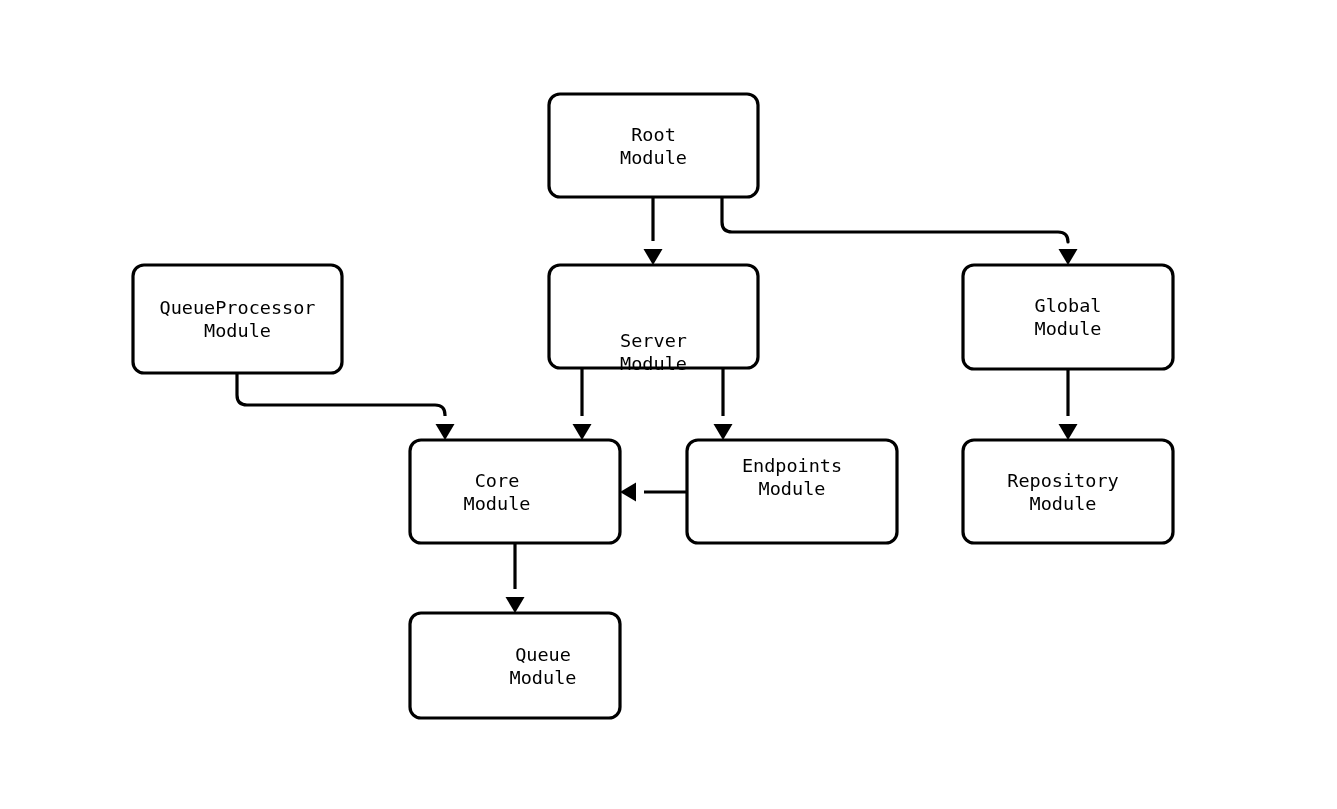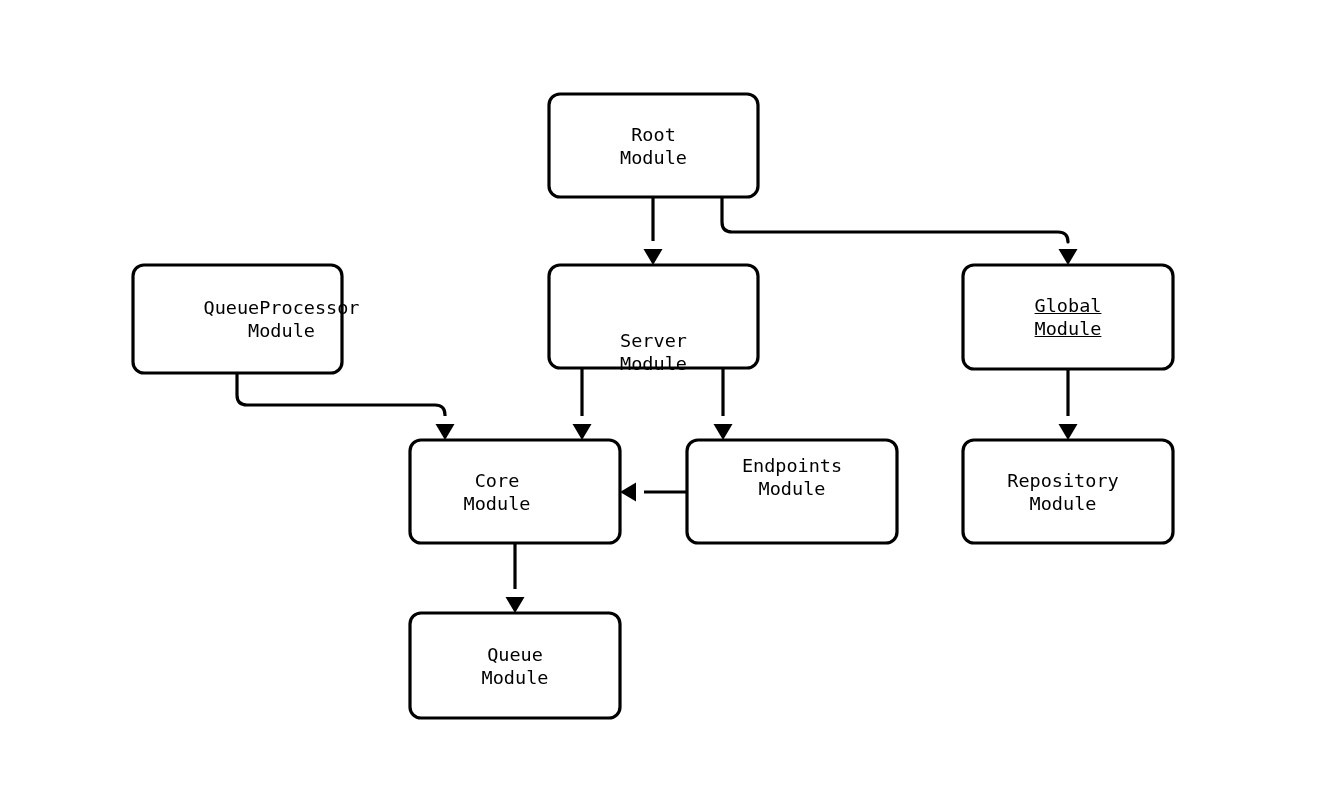--- a/index.html
+++ b/index.html
@@ -100,21 +100,21 @@
         <rect class="node-rect" x="549" y="265" width="209" height="103" rx="11" ry="11"></rect>
         <rect class="node-rect" x="963" y="265" width="210" height="104" rx="11" ry="11"></rect>
         <rect class="node-rect" x="410" y="440" width="210" height="103" rx="11" ry="11"></rect>
         <rect class="node-rect" x="687" y="440" width="210" height="103" rx="11" ry="11"></rect>
         <rect class="node-rect" x="963" y="440" width="210" height="103" rx="11" ry="11"></rect>
         <rect class="node-rect" x="410" y="613" width="210" height="105" rx="11" ry="11"></rect>
       </g>
   </svg>
   <div id="labels-layer">
       <div class="node-label" style="left: 549px; top: 94px; width: 209px; height: 103px;"><span class="ln">Root</span><span class="ln">Module</span></div>
-      <div class="node-label" style="left: 133px; top: 265px; width: 209px; height: 108px; padding-left: 44px;"><span class="ln">QueueProcessor</span><span class="ln">Module</span></div>
+      <div class="node-label" style="left: 133px; top: 265px; width: 209px; height: 108px;"><span class="ln">QueueProcessor</span><span class="ln">Module</span></div>
       <div class="node-label" style="left: 549px; top: 265px; width: 209px; height: 103px; margin-top: 35px;"><span class="ln">Server</span><span class="ln">Module</span></div>
-      <div class="node-label" style="left: 963px; top: 265px; width: 210px; height: 104px; text-decoration: underline;"><span class="ln">Global</span><span class="ln">Module</span></div>
+      <div class="node-label" style="left: 963px; top: 265px; width: 210px; height: 104px;"><span class="ln">Global</span><span class="ln">Module</span></div>
       <div class="node-label" style="left: 410px; top: 440px; width: 174px; height: 103px;"><span class="ln">Core</span><span class="ln">Module</span></div>
       <div class="node-label" style="left: 687px; top: 440px; width: 210px; height: 73px;"><span class="ln">Endpoints</span><span class="ln">Module</span></div>
       <div class="node-label" style="left: 963px; top: 440px; width: 200px; height: 103px;"><span class="ln">Repository</span><span class="ln">Module</span></div>
-      <div class="node-label" style="left: 410px; top: 613px; width: 210px; height: 105px;"><span class="ln">Queue</span><span class="ln">Module</span></div>
+      <div class="node-label" style="left: 410px; top: 613px; width: 210px; height: 105px; padding-left: 28px;"><span class="ln">Queue</span><span class="ln">Module</span></div>
     </div>
 </div>
 
 </body></html>

